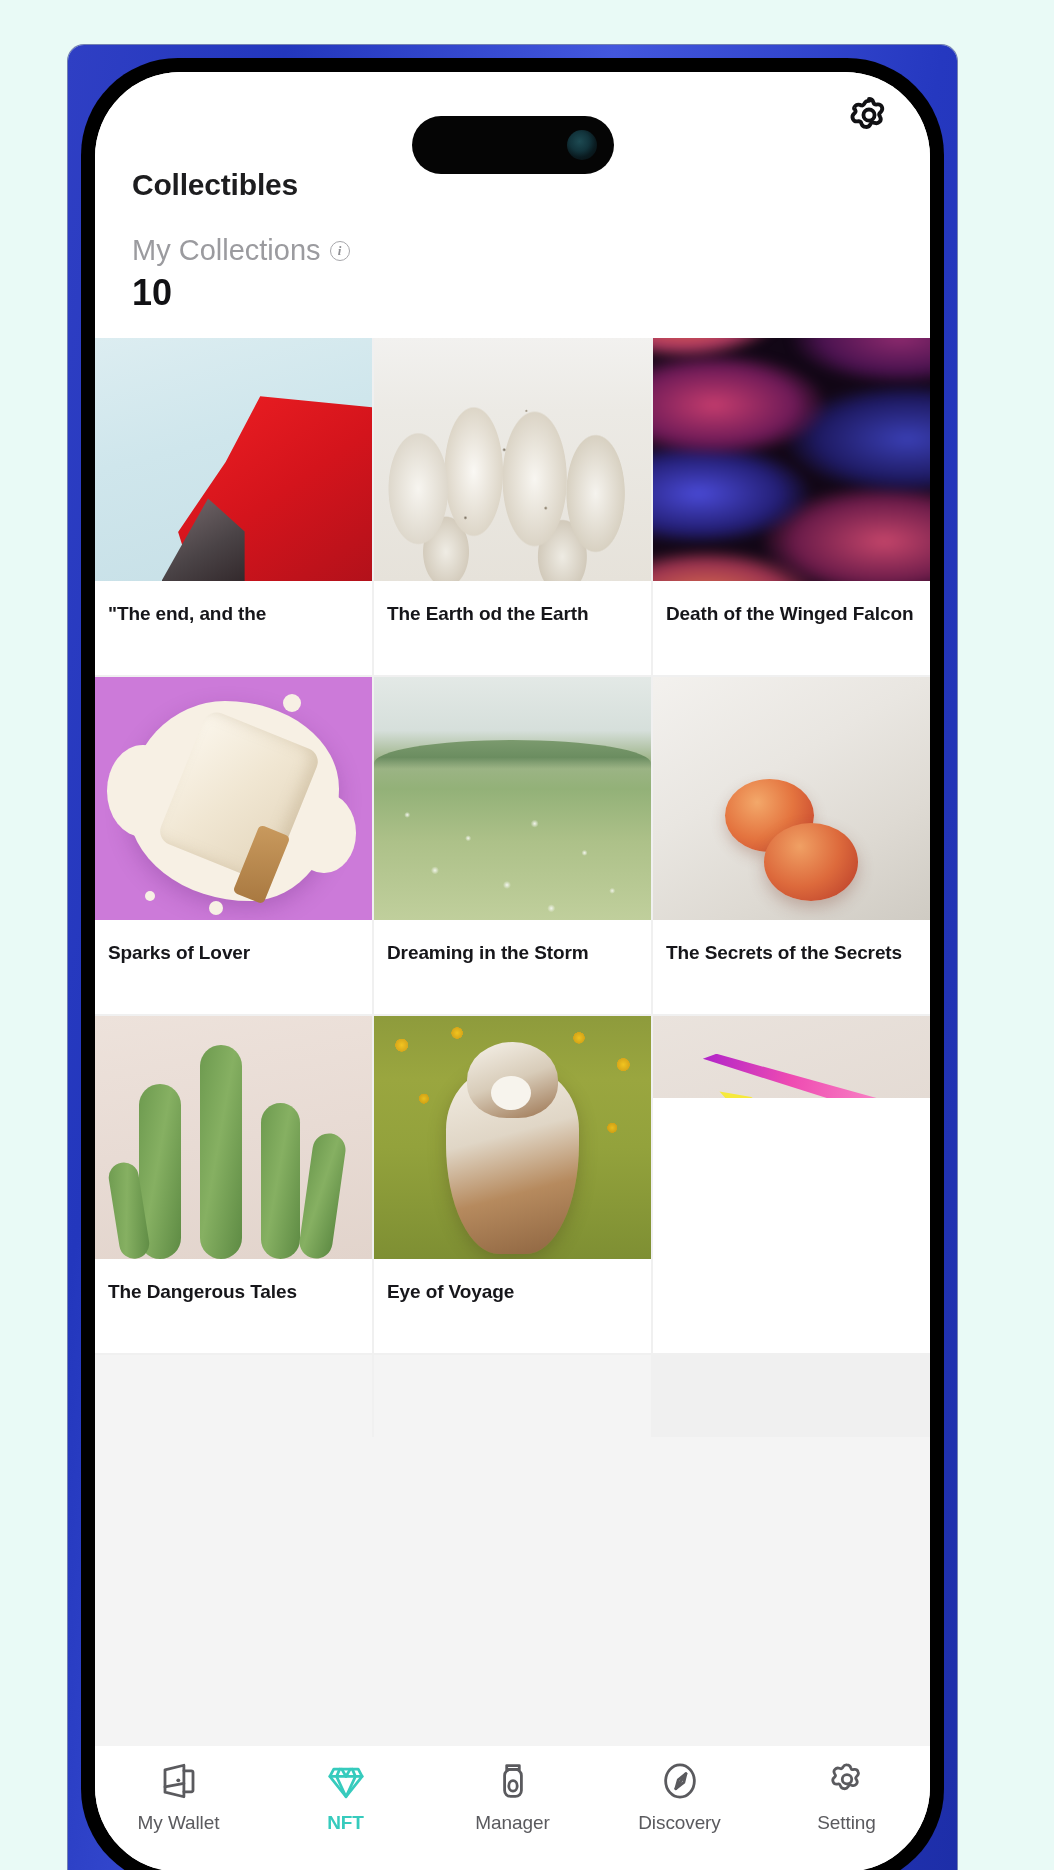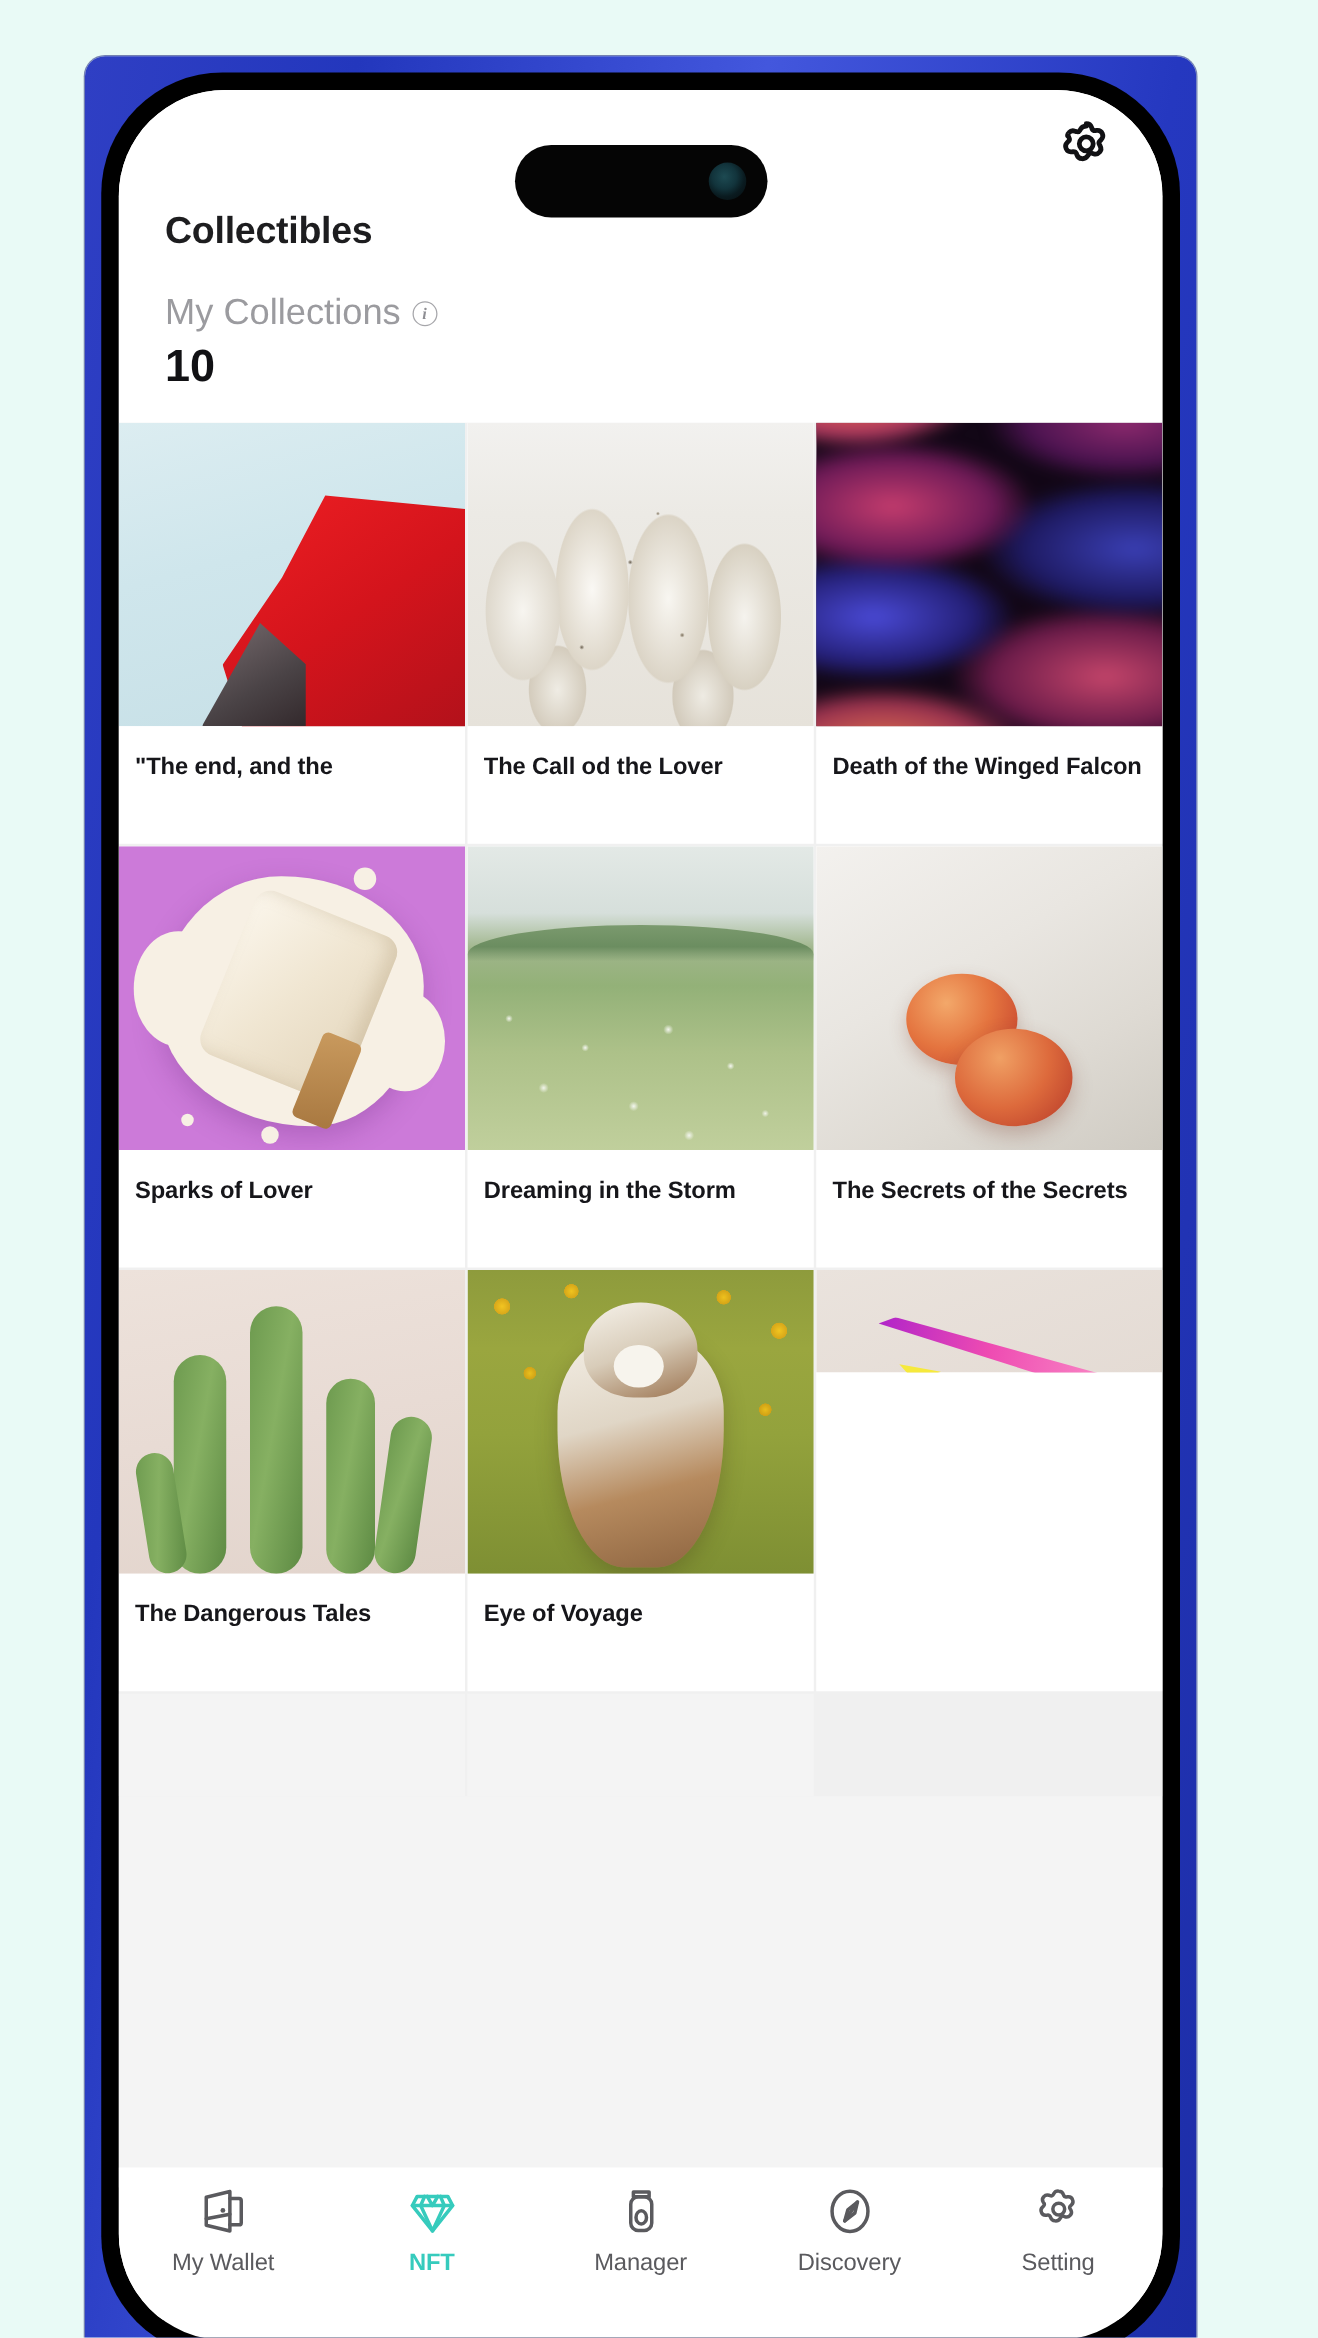--- a/index.html
+++ b/index.html
@@ -439,21 +439,21 @@
     position: absolute;
     left: 24%; top: 92%;
     width: 12%; height: 18%;
     background: #f6e93c;
     clip-path: polygon(0% 0%, 100% 40%, 40% 100%);
   }
 
   
   .tab-bar {
     position: absolute;
-    left: 0; right: 0; bottom: 16px;
+    left: 0; right: 0; bottom: 4px;
     height: 122px;
     background: #fff;
     display: flex;
     align-items: flex-start;
     padding-top: 14px;
     z-index: 30;
   }
   .tab-item {
     flex: 1;
     display: flex;
@@ -511,21 +511,21 @@
               <div class="nft-card">
                 <div class="nft-thumb">
                   <div class="art art-flag"></div>
                 </div>
                 <div class="nft-name">"The end, and the</div>
               </div>
               <div class="nft-card">
                 <div class="nft-thumb">
                   <div class="art art-coral"></div>
                 </div>
-                <div class="nft-name">The Call od the Lover</div>
+                <div class="nft-name">The Earth od the Earth</div>
               </div>
               <div class="nft-card">
                 <div class="nft-thumb">
                   <div class="art art-waves"></div>
                 </div>
                 <div class="nft-name">Death of the Winged Falcon</div>
               </div>
               <div class="nft-card">
                 <div class="nft-thumb">
                   <div class="art art-popsicle">

